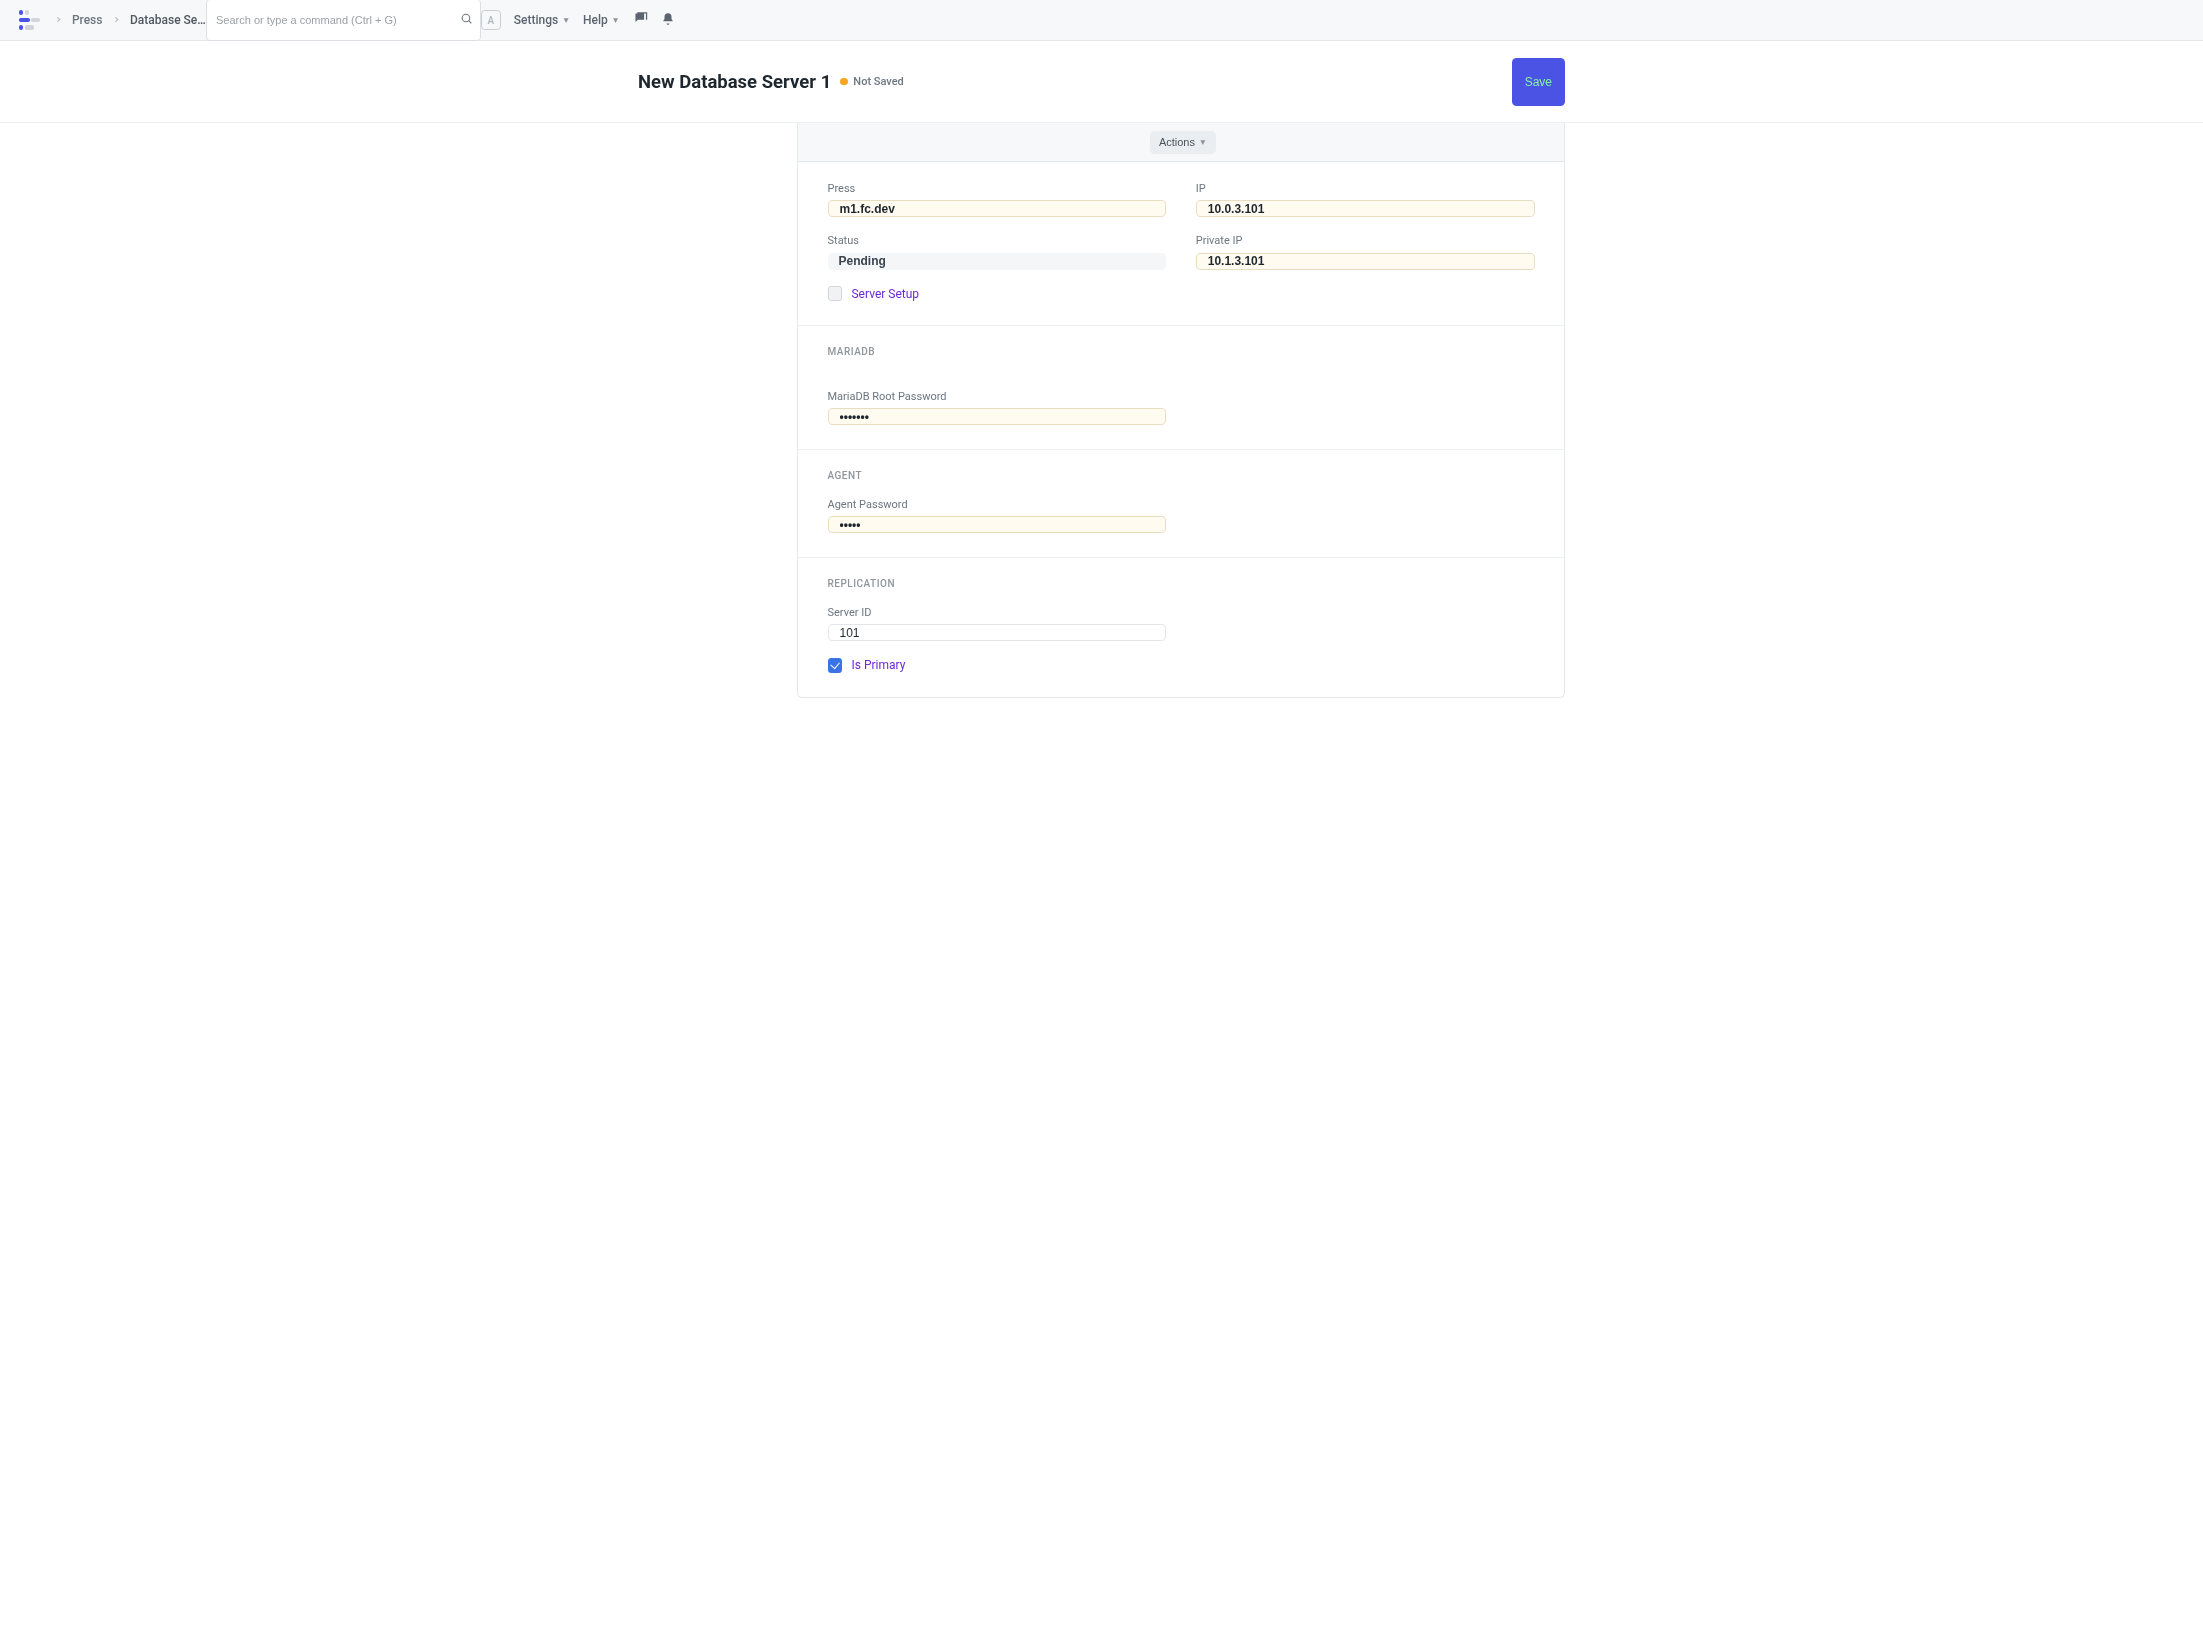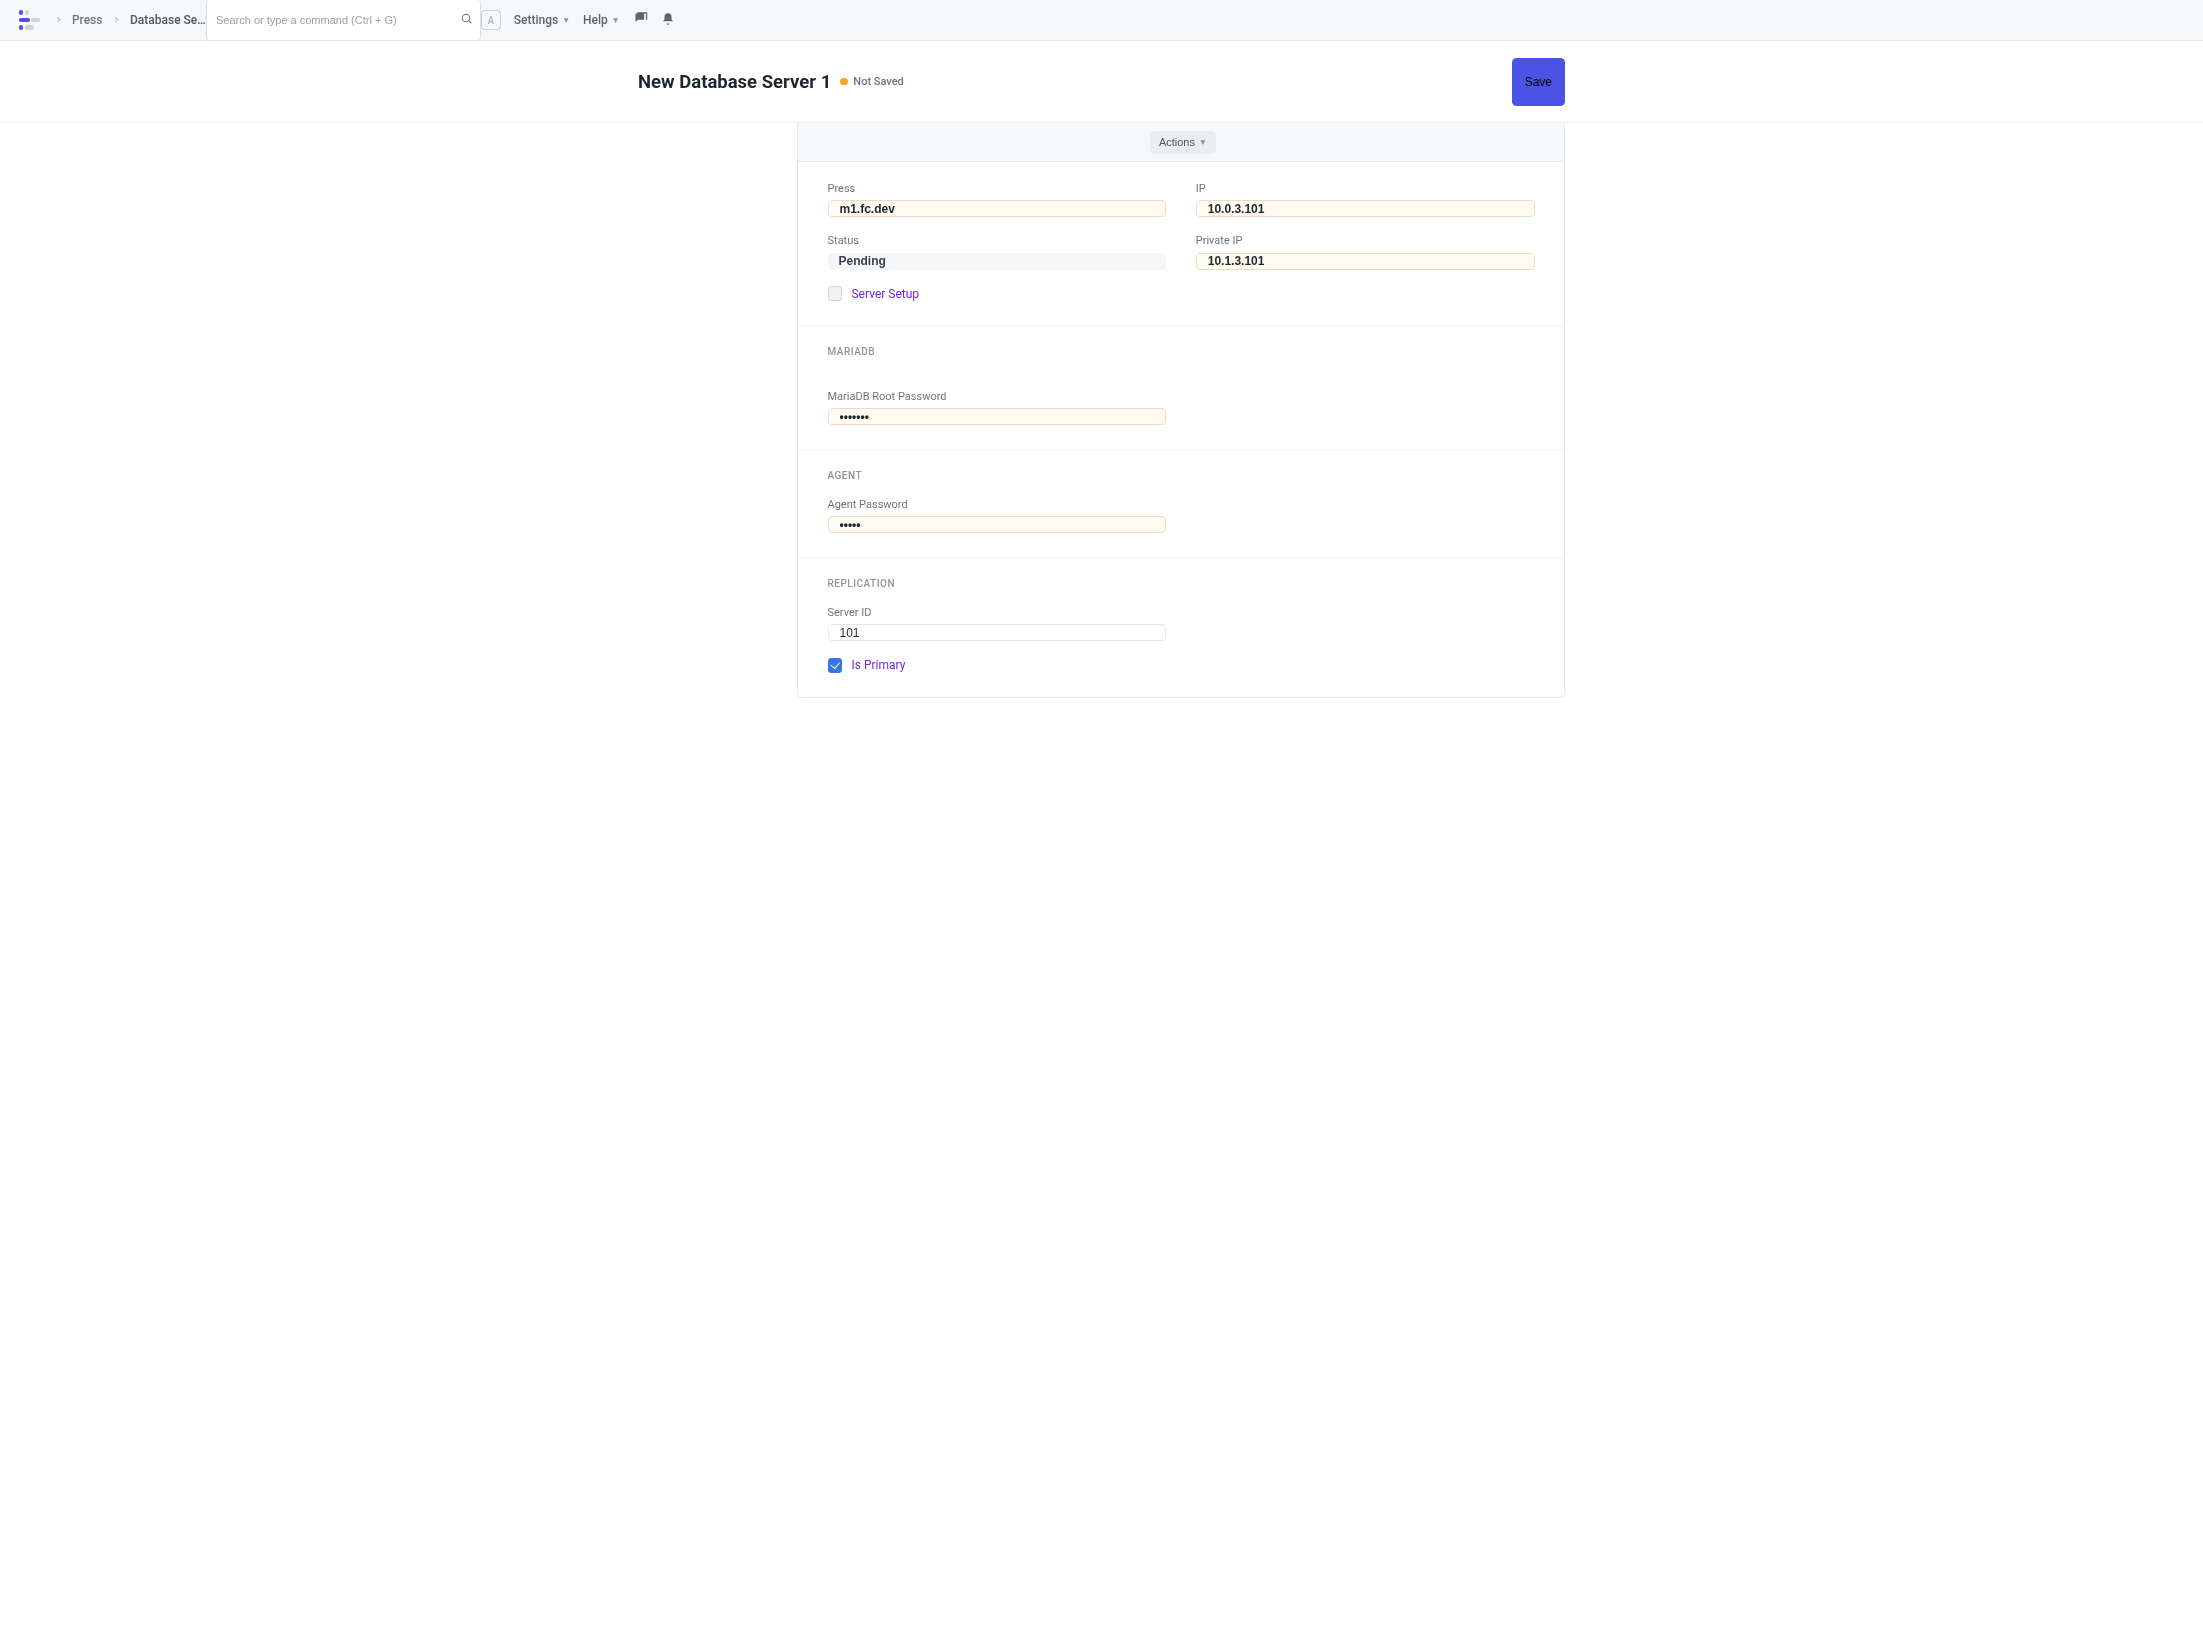--- a/index.html
+++ b/index.html
@@ -160,21 +160,21 @@
       border-radius: 50%;
       background: #f5a623;
     }
     .status-text {
       font-size: 11px;
       color: #6c7680;
       font-weight: 500;
     }
     .btn-primary {
       background: #4a53e3;
-      color: #000000;
+      color: #86efac;
       border: none;
       padding: 17px 13px;
       border-radius: 4.6px;
       font-size: 12px;
       font-weight: 400;
       cursor: pointer;
     }
     
     
     .content {

